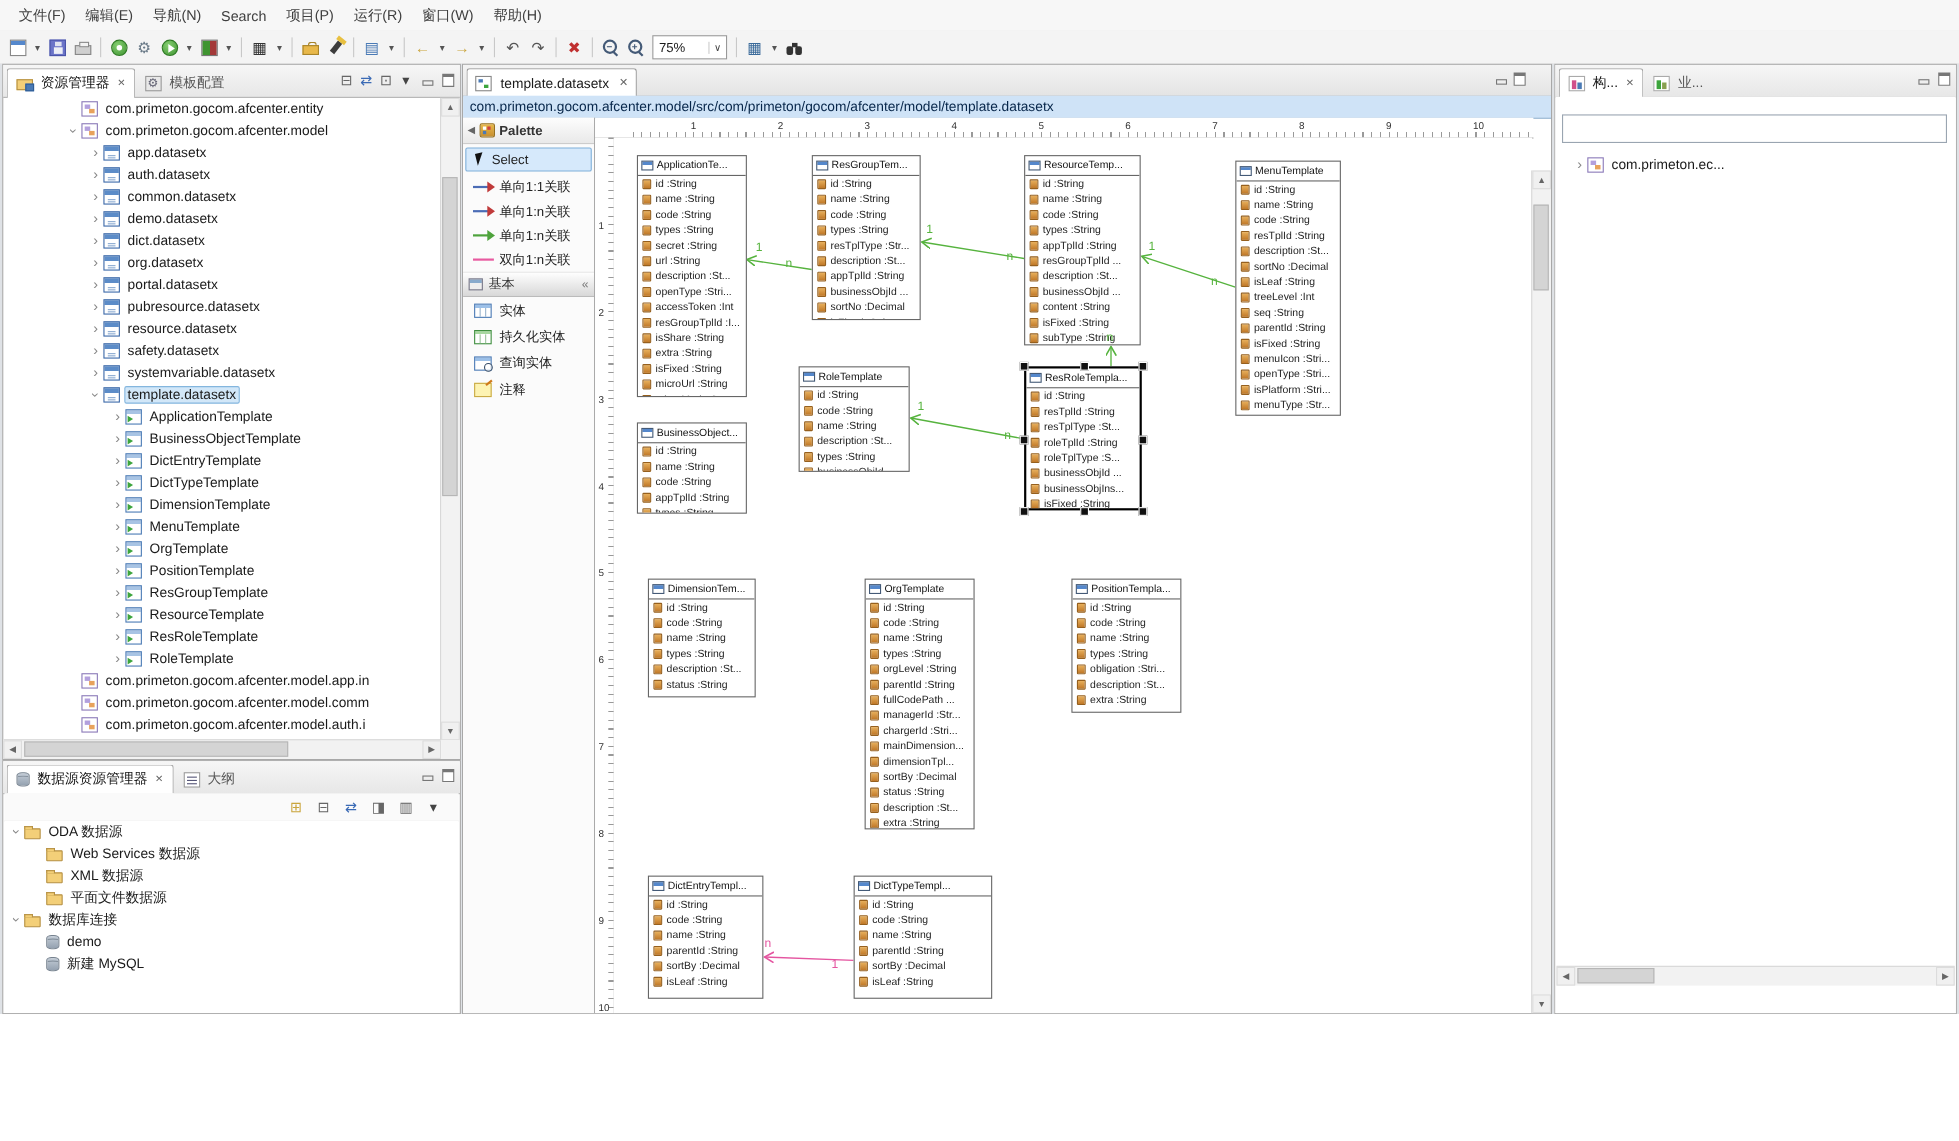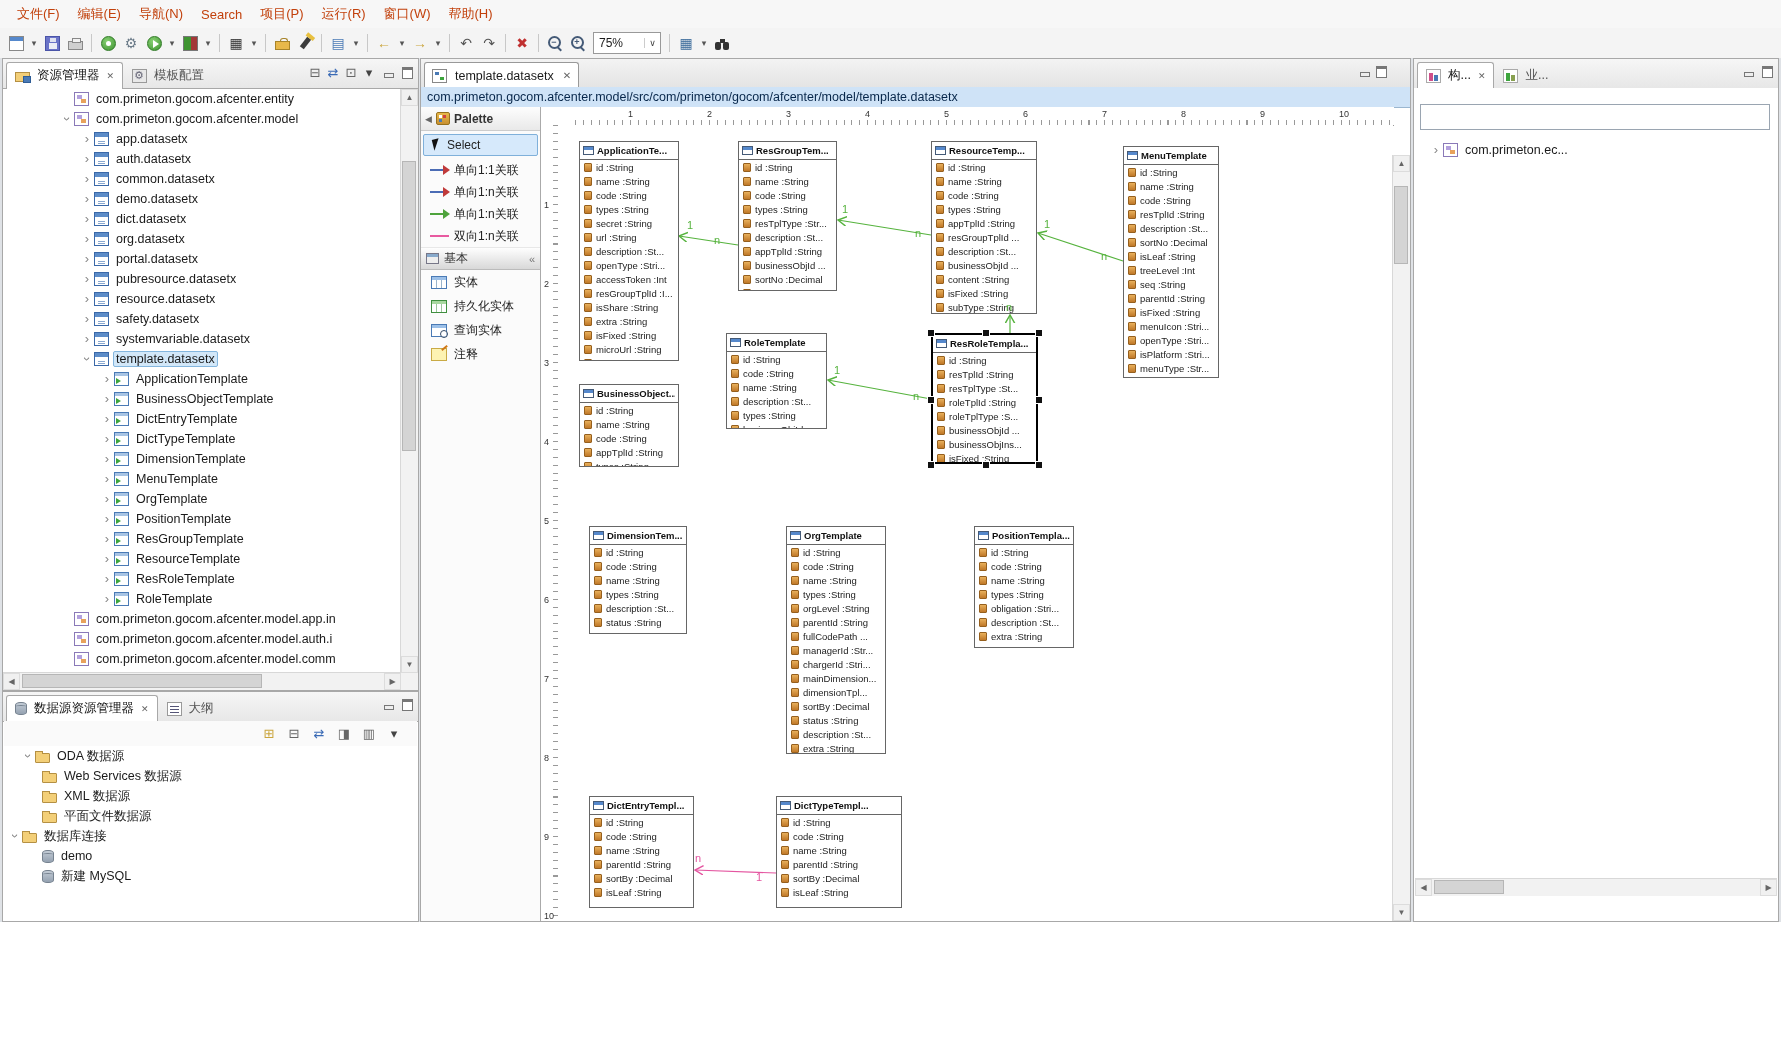--- a/index.html
+++ b/index.html
@@ -1,21 +1,21 @@
 <!DOCTYPE html>
 <html><head>
 <meta charset="utf-8">
 <style>
   html,body{margin:0;padding:0;background:#fff;}
   body{font-family:"Liberation Sans","DejaVu Sans",sans-serif;-webkit-font-smoothing:antialiased;}
   .app{position:relative;width:1781px;height:922px;background:#eef0f2;overflow:hidden;font-size:13px;color:#1a1a1a;}
 
   
   .menubar{position:absolute;left:0;top:0;right:0;height:28px;background:#f7f7f7;border-bottom:1px solid #e3e3e3;display:flex;align-items:center;padding-left:8px;}
-  .menu-item{padding:3px 9px;font-size:13px;color:#c2410c;}
+  .menu-item{padding:3px 9px;font-size:13px;color:#404040;}
   .toolbar{position:absolute;left:0;top:28px;right:0;height:30px;background:#f4f4f4;border-bottom:1px solid #c4c4c4;display:flex;align-items:center;padding-left:5px;gap:1px;}
   .tb-btn{width:22px;height:22px;display:flex;align-items:center;justify-content:center;border-radius:3px;}
   .tb-drop{width:12px;font-size:9px;color:#555;}
   .tb-glyph{font-size:14px;line-height:14px;}
   .tb-sep{width:1px;height:18px;background:#c8c8c8;margin:0 4px;}
   .tb-combo{width:66px;height:20px;background:#fff;border:1px solid #999;display:flex;align-items:center;margin:0 3px;}
   .combo-val{flex:1;font-size:12px;padding-left:5px;}
   .combo-arr{width:15px;font-size:9px;color:#444;text-align:center;border-left:1px solid #ccc;}
   .tbi{display:inline-block;width:15px;height:15px;position:relative;}
   .i-new{border:1px solid #888;background:linear-gradient(#5588cc 0 4px,#fff 4px);box-sizing:border-box;}
@@ -155,21 +155,21 @@
   .ruler-v{position:absolute;left:120px;top:18px;width:17px;bottom:0;background:#fff;border-right:1px solid #999;}
   .ruler-v::before{content:'';position:absolute;top:0;bottom:0;right:0;width:5px;background:repeating-linear-gradient(180deg,#999 0 1px,transparent 1px 7.9px);}
   .rnum{position:absolute;font-size:9px;color:#333;}
   .ruler-h .rnum{top:2px;}
   .ruler-v .rnum{left:3px;}
   .canvas{position:absolute;left:137px;top:18px;right:17px;bottom:0;background:#fff;overflow:hidden;}
   .canvas svg{position:absolute;left:0;top:0;pointer-events:none;}
   
   .entity{position:absolute;background:#fff;border:1px solid #666;box-sizing:border-box;overflow:hidden;}
   .entity.selected{border:2px solid #000;}
-  .ent-head{height:17px;display:flex;align-items:center;gap:3px;padding:0 3px;border-bottom:1px solid #666;font-weight:bold;}
+  .ent-head{height:17px;display:flex;align-items:center;gap:3px;padding:0 3px;border-bottom:1px solid #666;}
   .ent-icon{width:11px;height:9px;flex:0 0 11px;background:linear-gradient(#5588cc 0 3px,#fff 3px);border:1px solid #445a77;box-sizing:border-box;}
   .ent-title{font-size:9.5px;color:#111;white-space:nowrap;overflow:hidden;}
   .ent-field{height:14px;display:flex;align-items:center;gap:4px;padding:0 2px 0 4px;font-size:9.5px;color:#222;white-space:nowrap;}
   .f-icon{width:8px;height:9px;flex:0 0 8px;background:linear-gradient(#e8b05c,#c07828);border:1px solid #96601e;border-radius:1px;box-sizing:border-box;}
   .sel-handle{position:absolute;width:6px;height:6px;background:#111;border:1px solid #fff;box-sizing:content-box;z-index:30;}
   .cardinality{position:absolute;font-size:11px;line-height:11px;z-index:20;}
   
   .right-body{position:absolute;left:0;right:0;top:29px;bottom:0;background:#fff;}
   .filter-input{position:absolute;left:6px;right:8px;top:16px;height:26px;border:1px solid #9aa5b1;background:#fff;box-sizing:border-box;font-size:12px;padding:0 5px;font-family:inherit;}
 </style>
@@ -431,26 +431,26 @@
             <span class="tree-label">RoleTemplate</span>
           </div>
           <div class="tree-row" style="padding-left: 56px;">
             <span class="twisty"></span>
             <span class="ticon ticon-model"></span>
             <span class="tree-label">com.primeton.gocom.afcenter.model.app.in</span>
           </div>
           <div class="tree-row" style="padding-left: 56px;">
             <span class="twisty"></span>
             <span class="ticon ticon-model"></span>
-            <span class="tree-label">com.primeton.gocom.afcenter.model.auth.i</span>
+            <span class="tree-label">com.primeton.gocom.afcenter.model.comm</span>
           </div>
           <div class="tree-row" style="padding-left: 56px;">
             <span class="twisty"></span>
             <span class="ticon ticon-model"></span>
-            <span class="tree-label">com.primeton.gocom.afcenter.model.comm</span>
+            <span class="tree-label">com.primeton.gocom.afcenter.model.auth.i</span>
           </div>
         </div>
       <div class="hscroll hs-explorer">
         <span class="sb-btn">◀</span>
         <span class="sb-track">
             <span class="sb-thumb h" style="left:2px;width:240px;"></span>
           </span>
         <span class="sb-btn">▶</span>
       </div>
       <div class="vscroll vs-explorer">
@@ -483,21 +483,21 @@
       </div>
       <div class="panel-toolbar">
           <span class="vt-ic pt-btn" style="color: rgb(202, 165, 61);">⊞</span>
           <span class="vt-ic pt-btn" style="color: rgb(102, 102, 102);">⊟</span>
           <span class="vt-ic pt-btn" style="color: rgb(58, 106, 181);">⇄</span>
           <span class="vt-ic pt-btn" style="color: rgb(102, 102, 102);">◨</span>
           <span class="vt-ic pt-btn" style="color: rgb(102, 102, 102);">▥</span>
           <span class="vt-ic pt-btn" style="color: rgb(68, 68, 68);">▾</span>
         </div>
       <div class="tree-view tree-dsrc">
-          <div class="tree-row" style="padding-left: 17px;">
+          <div class="tree-row" style="padding-left: 4px;">
             <span class="twisty open">›</span>
             <span class="ticon ticon-folder"></span>
             <span class="tree-label">ODA 数据源</span>
           </div>
           <div class="tree-row" style="padding-left: 24px;">
             <span class="twisty"></span>
             <span class="ticon ticon-folder"></span>
             <span class="tree-label">Web Services 数据源</span>
           </div>
           <div class="tree-row" style="padding-left: 24px;">

